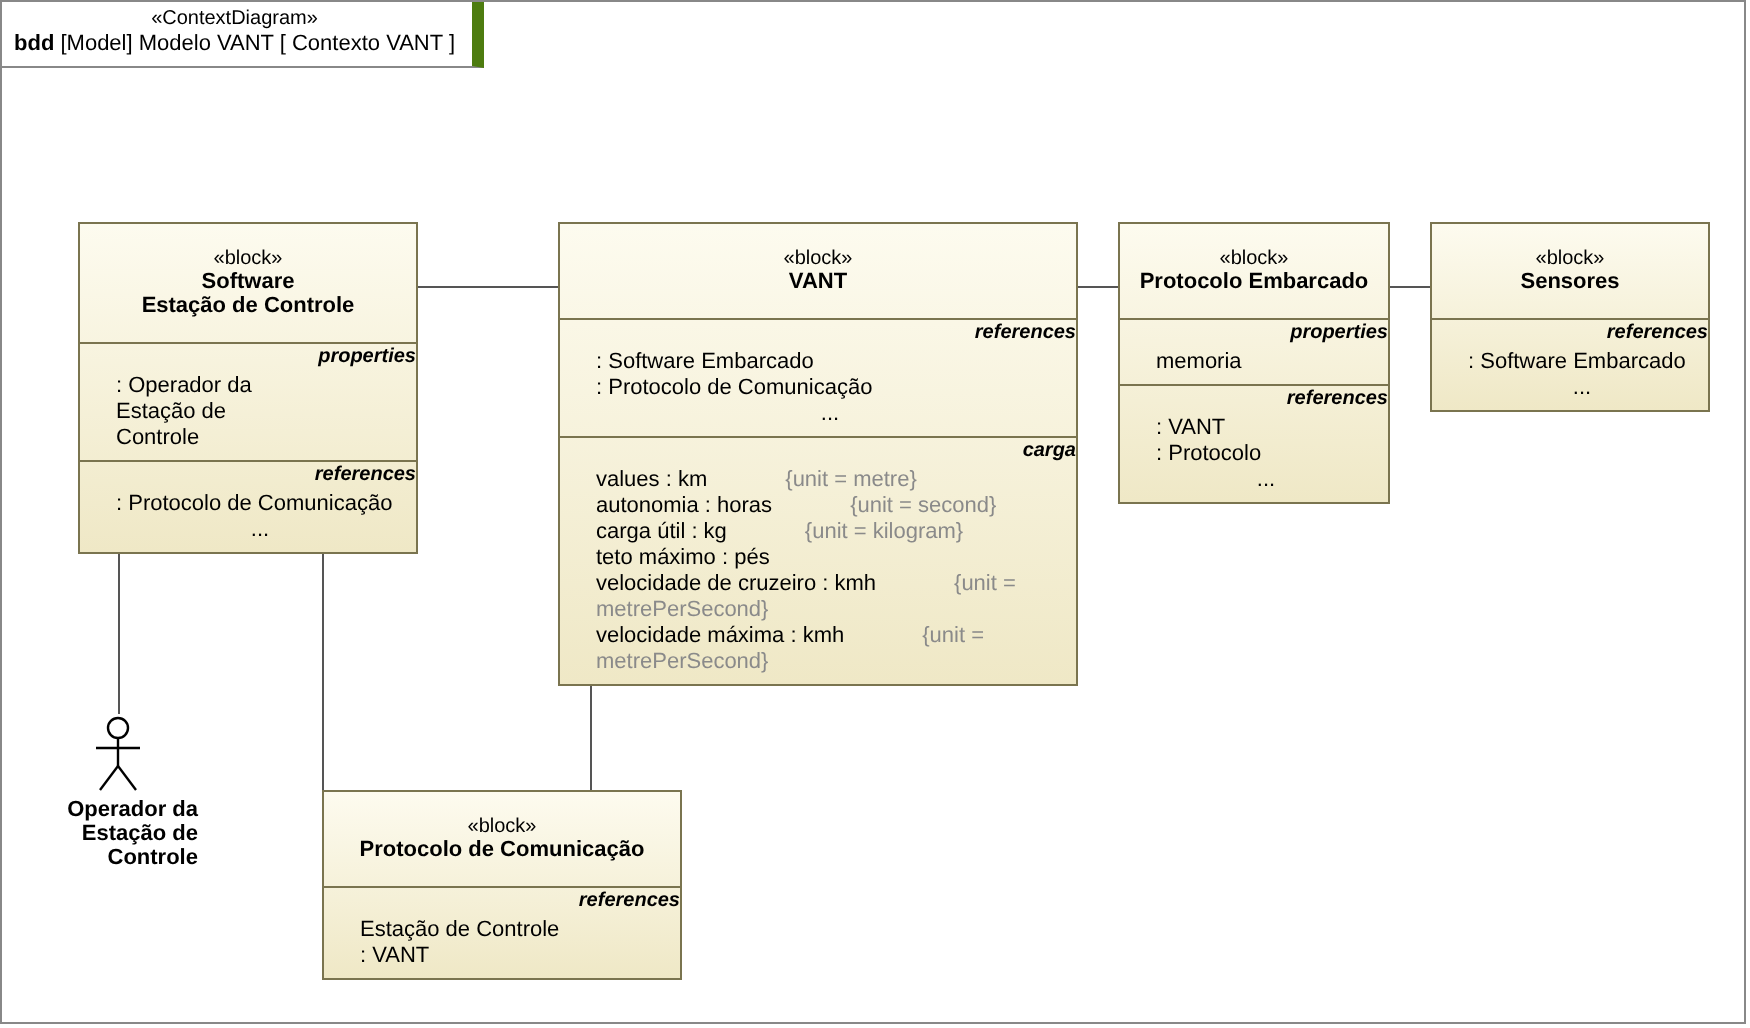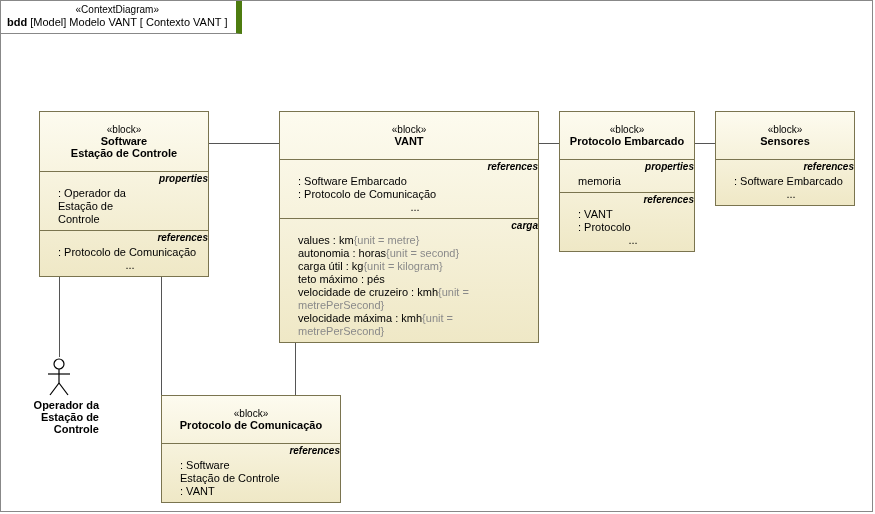--- a/index.html
+++ b/index.html
@@ -66,21 +66,21 @@
     font-weight: bold;
   }
   .entries {
     padding: 2px 6px 4px 6px;
     text-align: left;
     font-size: 11px;
     margin-left: 12px;
   }
   .entries div { line-height: 13px; }
   .ellipsis { text-align: center; }
-  .unit { color: #8a8a8a; }
+  .unit { color: #8a8a8a; padding-left: 39px; }
   .assoc {
     position: absolute;
     background: #555;
   }
   .actor {
     position: absolute;
     text-align: right;
     width: 80px;
   }
   .actor svg { display: block; margin: 0 auto; }
@@ -194,21 +194,20 @@
   </div>
 
   <div class="block" style="left:160px; top:394px; width:180px;">
     <div class="section">
       <div class="hdr-stereo">«block»</div>
       <div class="hdr-name">Protocolo de Comunicação</div>
     </div>
     <div class="section" style="padding:0;">
       <div class="cmpt-label">references</div>
       <div class="entries">
-        <div>: Software</div>
         <div>Estação de Controle</div>
         <div>: VANT</div>
       </div>
     </div>
   </div>
 
   <div class="actor" style="left:18px; top:356px;">
     <svg width="30" height="40" viewBox="0 0 30 40">
       <circle cx="15" cy="7" r="5" stroke="#000" fill="none" stroke-width="1.2"></circle>
       <line x1="15" y1="12" x2="15" y2="26" stroke="#000" stroke-width="1.2"></line>

